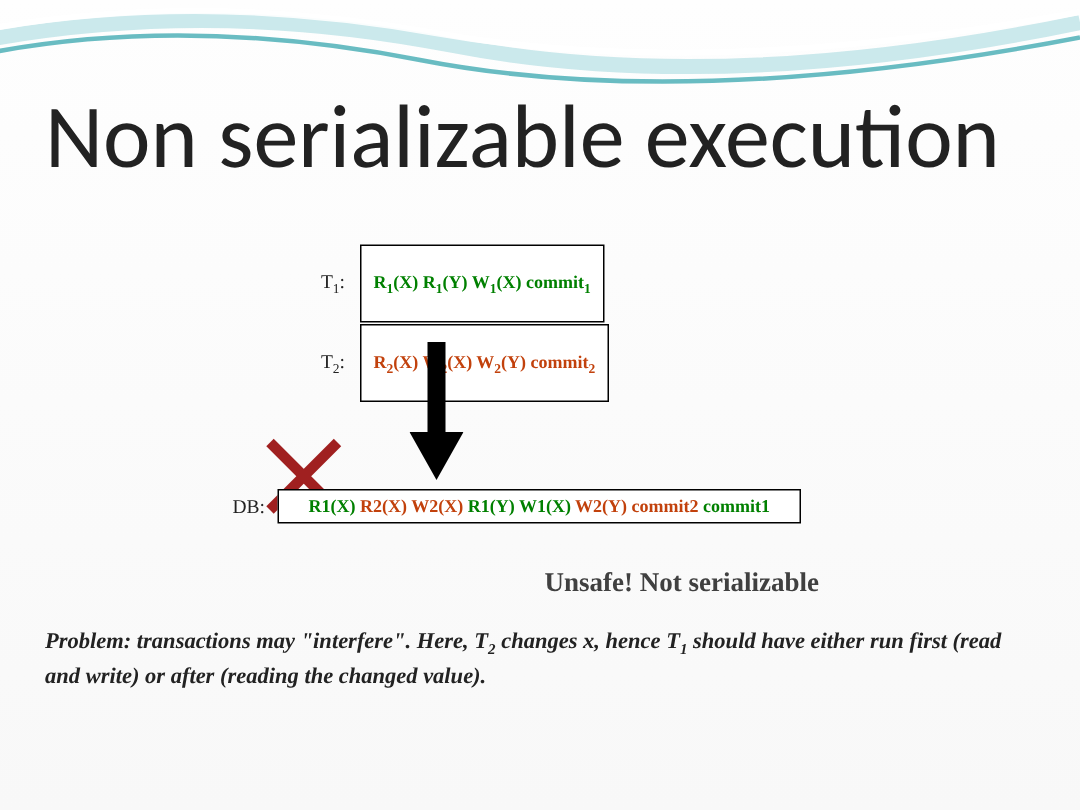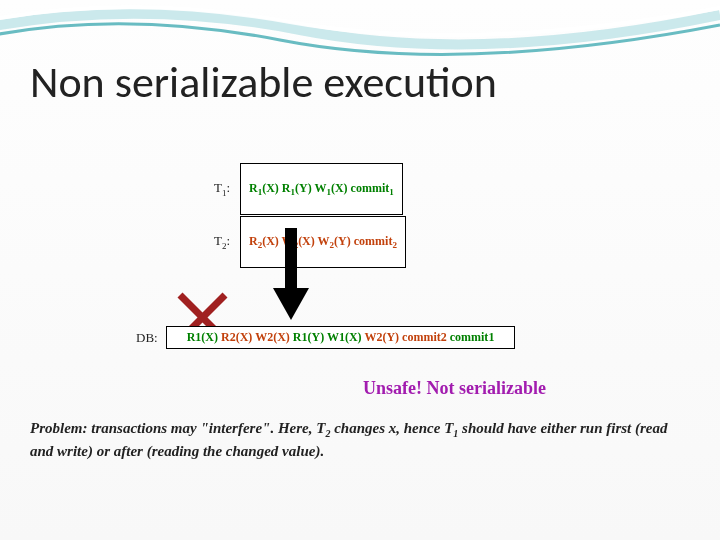--- a/index.html
+++ b/index.html
@@ -18,21 +18,21 @@
     width: 720px;
     height: 110px;
     pointer-events: none;
   }
   .swoosh svg { display: block; }
   .title {
     position: absolute;
     top: 55px;
     left: 30px;
     font-family: Calibri, Arial, sans-serif;
-    font-size: 44px;
+    font-size: 60px;
     font-weight: 400;
     color: #222;
   }
   .tx-row {
     position: absolute;
     left: 210px;
     display: flex;
     align-items: center;
     gap: 10px;
   }
@@ -68,21 +68,21 @@
   .cross-svg {
     position: absolute;
     top: 290px;
     left: 175px;
     width: 55px;
     height: 55px;
   }
   .db-row {
     position: absolute;
     top: 326px;
-    left: 136px;
+    left: 155px;
     display: flex;
     align-items: center;
     gap: 8px;
   }
   .db-label {
     font-family: 'Times New Roman', serif;
     font-size: 13px;
     color: #222;
   }
   .db-box {
@@ -94,21 +94,21 @@
     font-weight: bold;
     white-space: nowrap;
   }
   .unsafe {
     position: absolute;
     top: 378px;
     left: 363px;
     font-family: 'Times New Roman', serif;
     font-size: 18px;
     font-weight: bold;
-    color: #a21caf;
+    color: #404040;
   }
   .problem {
     position: absolute;
     top: 418px;
     left: 30px;
     right: 30px;
     font-family: 'Times New Roman', serif;
     font-size: 15px;
     font-style: italic;
     font-weight: bold;

